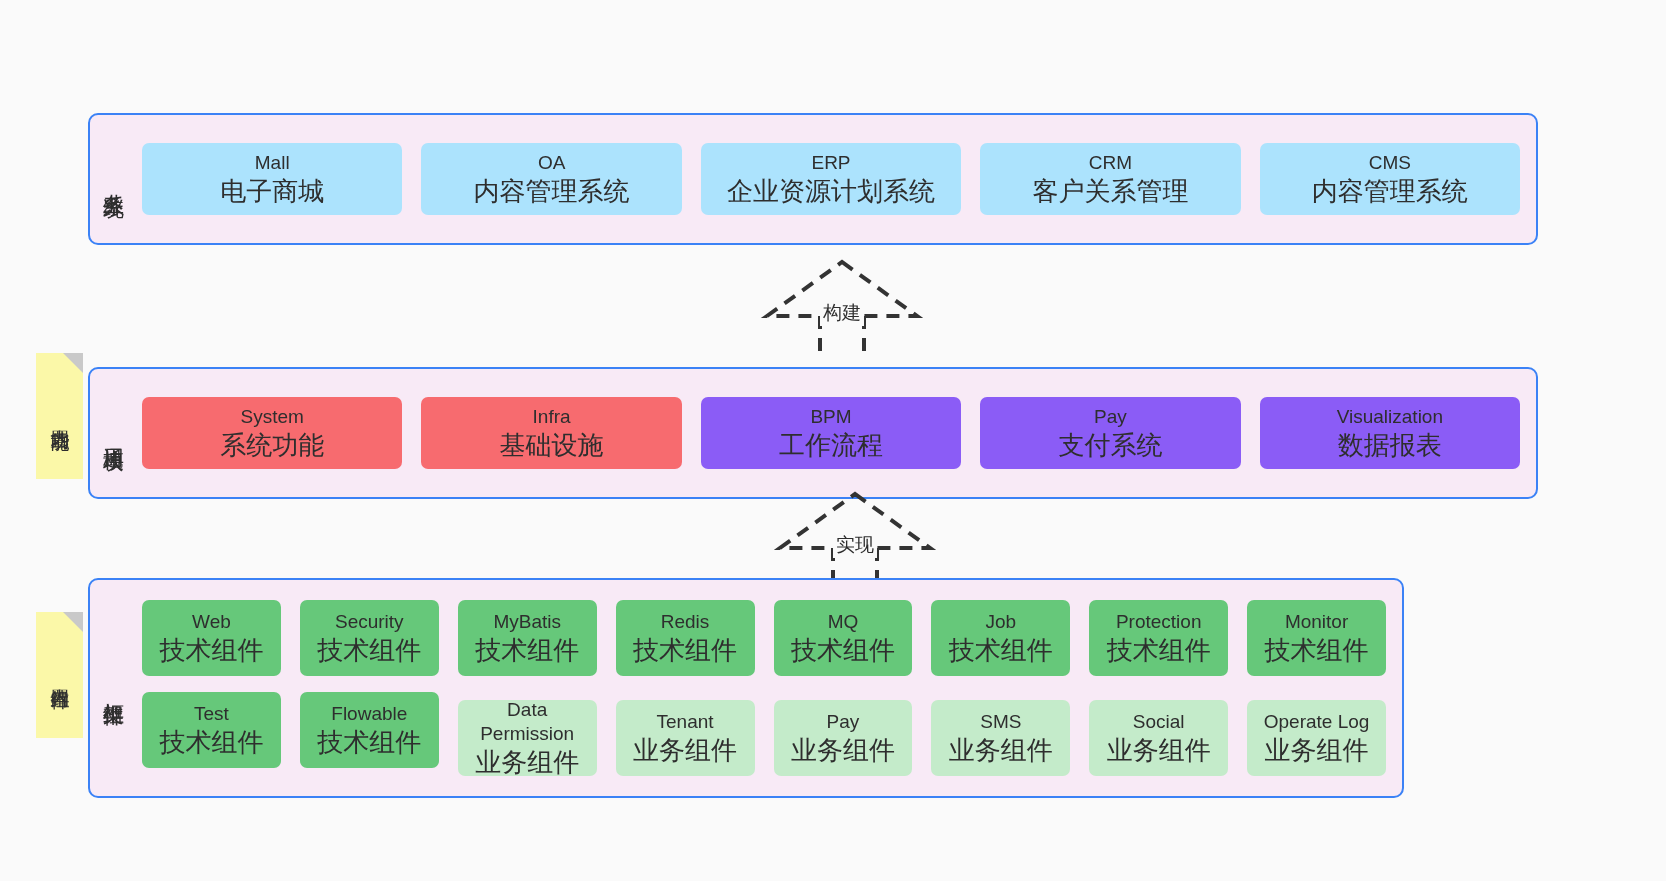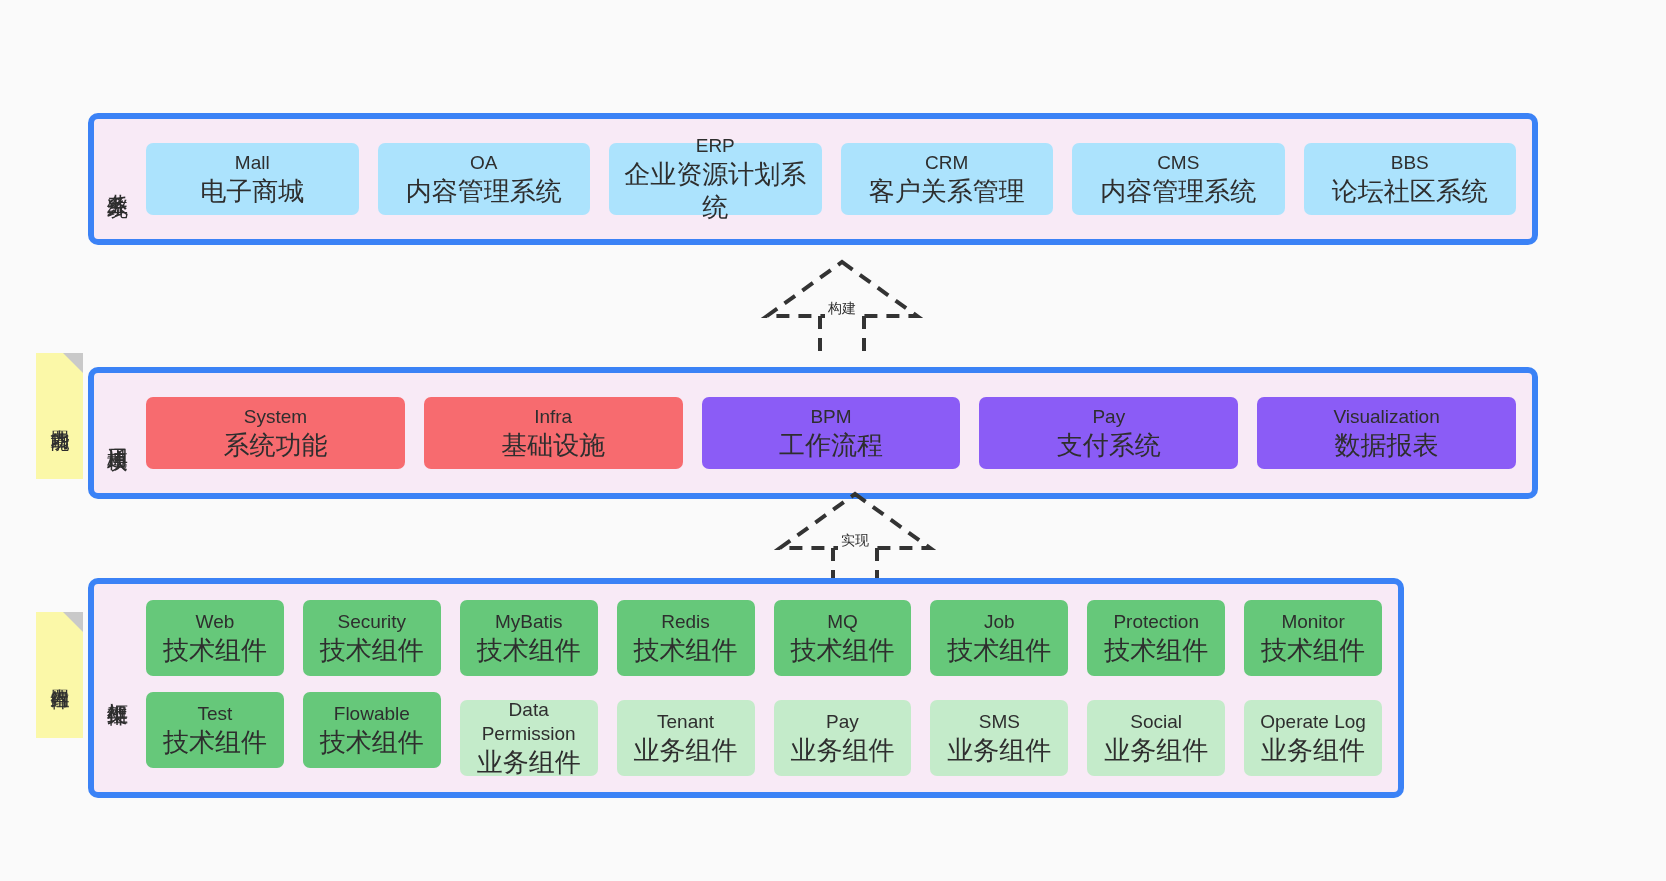--- a/index.html
+++ b/index.html
@@ -19,21 +19,21 @@
   .canvas {
     position: absolute;
     inset: 0;
   }
 
   
   .layer {
     position: absolute;
     box-sizing: border-box;
     background: #f8eaf6;
-    border: 6px solid #3b82f6;
+    border: 2px solid #3b82f6;
     border-radius: 10px;
     display: flex;
     align-items: stretch;
   }
 
   .layer-title {
     flex: 0 0 auto;
     width: 46px;
     display: flex;
     align-items: center;
@@ -130,21 +130,21 @@
     position: absolute;
     width: 170px;
     height: 96px;
   }
   .arrow svg { display: block; }
   .arrow-label {
     position: absolute;
     left: 50%;
     transform: translateX(-50%);
     top: 42px;
-    font-size: 14px;
+    font-size: 19px;
     color: #2e2e2e;
     background: #fafafa;
     padding: 0 3px;
     white-space: nowrap;
     user-select: none;
   }
   #arrow-build     { left: 757px; top: 258px; }
   #arrow-implement { left: 770px; top: 490px; }
 </style>
 </head>
@@ -168,24 +168,20 @@
           <span class="t1">ERP</span>
           <span class="t2">企业资源计划系统</span>
         </div>
         <div class="card blue">
           <span class="t1">CRM</span>
           <span class="t2">客户关系管理</span>
         </div>
         <div class="card blue">
           <span class="t1">CMS</span>
           <span class="t2">内容管理系统</span>
-        </div>
-        <div class="card blue">
-          <span class="t1">BBS</span>
-          <span class="t2">论坛社区系统</span>
         </div>
       </div>
     </div>
   </div>
 
   <div class="arrow" id="arrow-build">
     <svg width="170" height="96" viewBox="0 0 170 96" xmlns="http://www.w3.org/2000/svg">
       <path d="M85 4 L160 58 L10 58 Z" fill="none" stroke="#333333" stroke-width="4" stroke-dasharray="13 9" stroke-linecap="butt"></path>
       <path d="M63 58 L63 94 M107 58 L107 94" fill="none" stroke="#333333" stroke-width="4" stroke-dasharray="13 9"></path>
     </svg>

